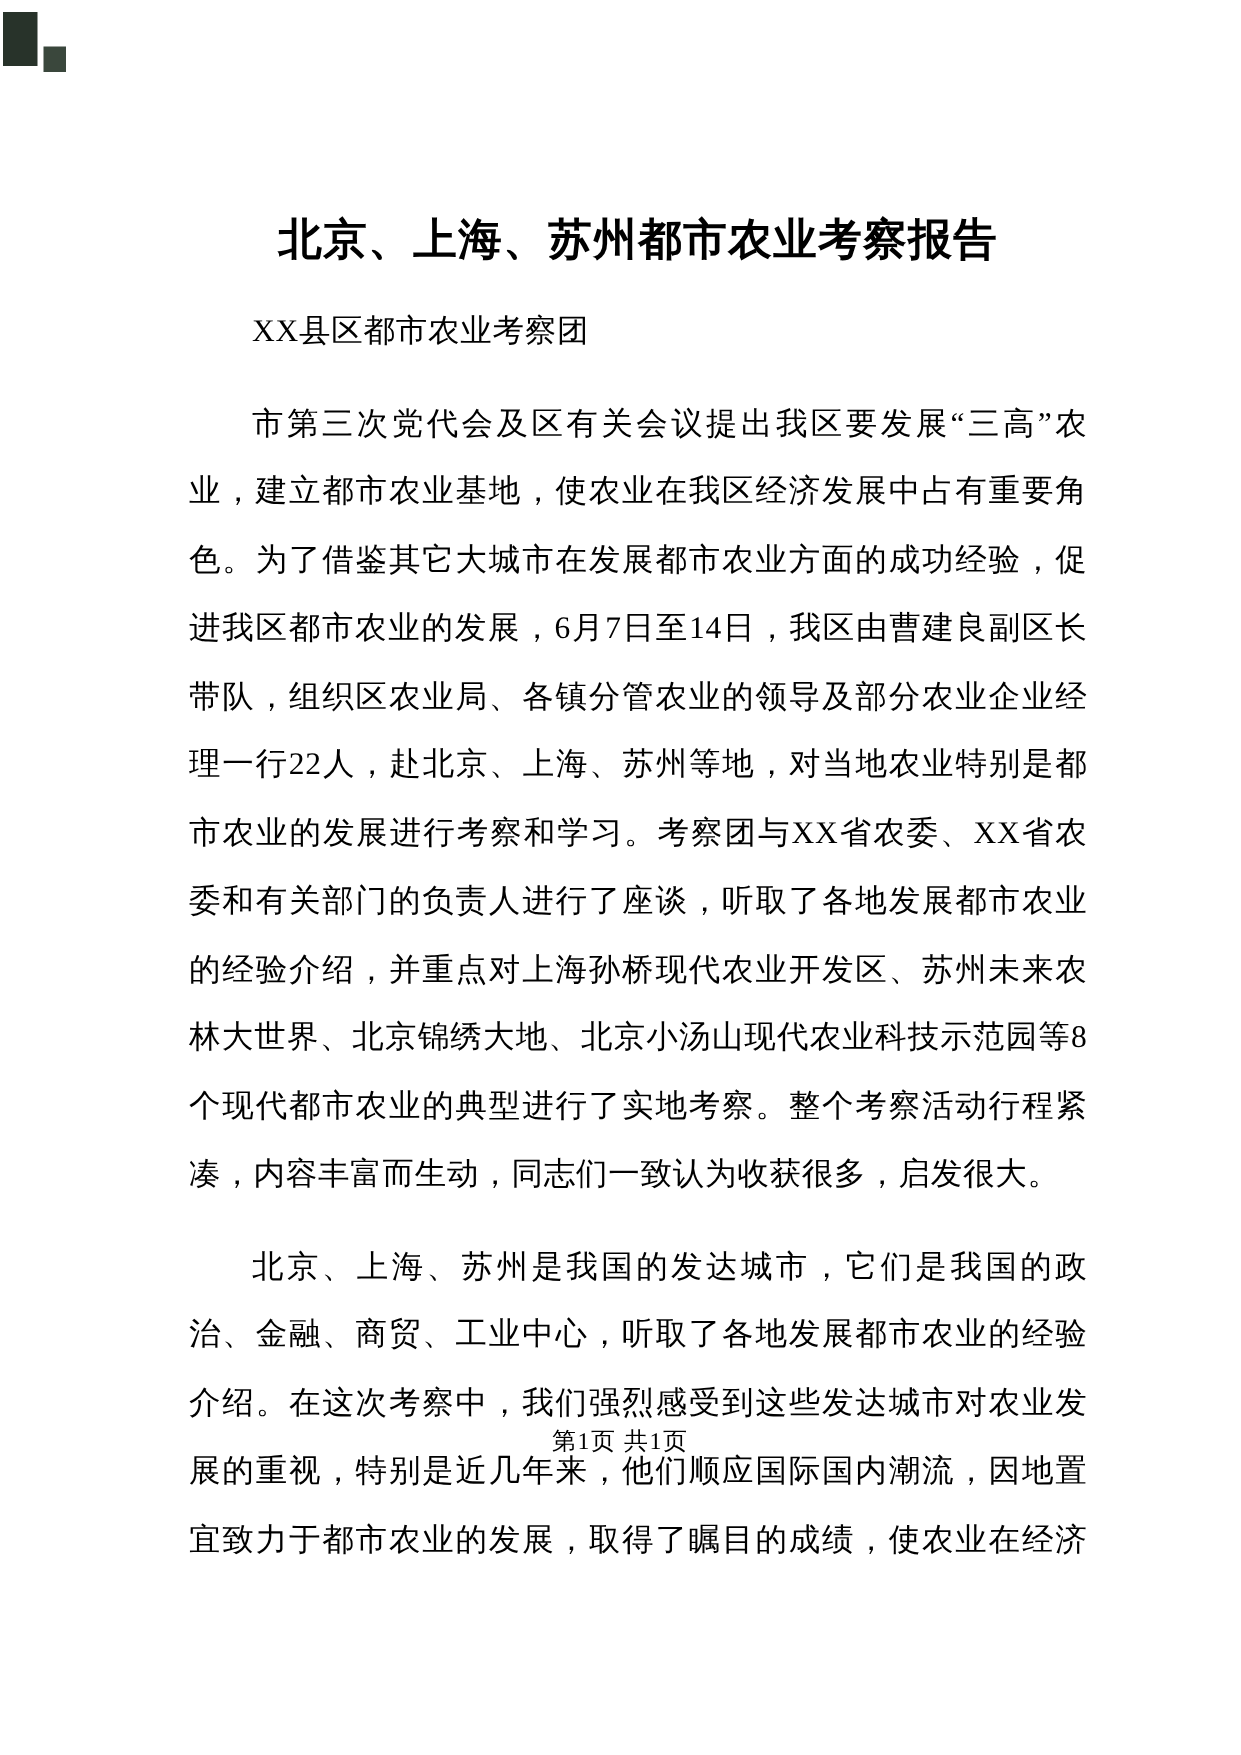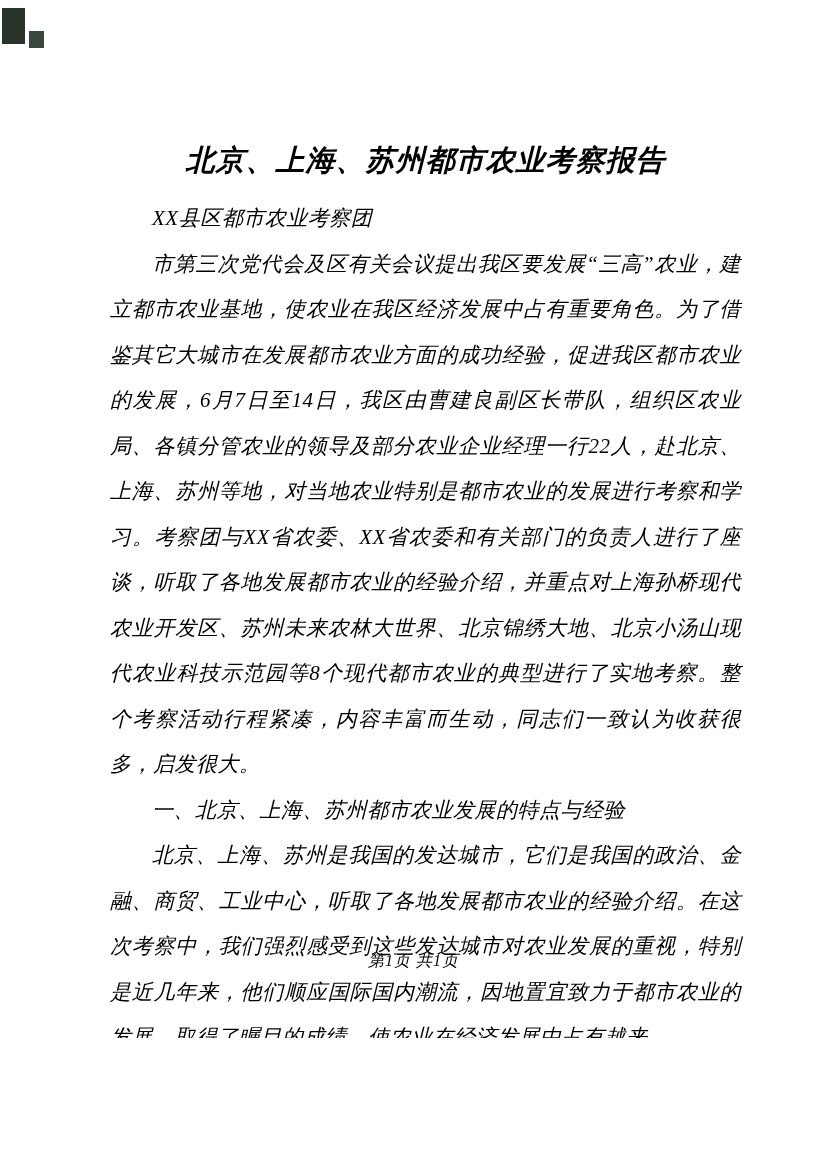--- a/index.html
+++ b/index.html
@@ -8,21 +8,20 @@
     background: #ffffff;
   }
   .page {
     position: relative;
     width: 827px;
     height: 1038px;
     background: #ffffff;
     overflow: hidden;
     font-family: "Liberation Serif", serif;
     color: #000000;
-    font-style: italic;
   }
   
   .artifact-1 {
     position: absolute;
     left: 2px;
     top: 8px;
     width: 23px;
     height: 36px;
     background: #28332a;
   }
@@ -42,21 +41,21 @@
   }
   .doc-title {
     text-align: center;
     font-size: 29px;
     font-weight: bold;
     letter-spacing: 1px;
     margin: 0 0 14px 0;
     line-height: 44px;
   }
   .para {
-    margin: 0;
+    margin: 16px;
     font-size: 21px;
     line-height: 45.5px;
     text-align: justify;
     text-indent: 2em;
     letter-spacing: 0.5px;
   }
   .footer {
     position: absolute;
     left: 0;
     right: 0;
@@ -75,20 +74,19 @@
   <div class="artifact-2"></div>
 
   <div class="content">
     <h1 class="doc-title">北京、上海、苏州都市农业考察报告</h1>
 
     <p class="para">XX县区都市农业考察团</p>
 
 
     <p class="para">市第三次党代会及区有关会议提出我区要发展“三高”农业，建立都市农业基地，使农业在我区经济发展中占有重要角色。为了借鉴其它大城市在发展都市农业方面的成功经验，促进我区都市农业的发展，6月7日至14日，我区由曹建良副区长带队，组织区农业局、各镇分管农业的领导及部分农业企业经理一行22人，赴北京、上海、苏州等地，对当地农业特别是都市农业的发展进行考察和学习。考察团与XX省农委、XX省农委和有关部门的负责人进行了座谈，听取了各地发展都市农业的经验介绍，并重点对上海孙桥现代农业开发区、苏州未来农林大世界、北京锦绣大地、北京小汤山现代农业科技示范园等8个现代都市农业的典型进行了实地考察。整个考察活动行程紧凑，内容丰富而生动，同志们一致认为收获很多，启发很大。</p>
 
-    <p class="para">一、北京、上海、苏州都市农业发展的特点与经验</p>
 
     <p class="para">北京、上海、苏州是我国的发达城市，它们是我国的政治、金融、商贸、工业中心，听取了各地发展都市农业的经验介绍。在这次考察中，我们强烈感受到这些发达城市对农业发展的重视，特别是近几年来，他们顺应国际国内潮流，因地置宜致力于都市农业的发展，取得了瞩目的成绩，使农业在经济发展中占有越来</p>
   </div>
 
   <div class="footer">第1页  共1页</div>
 
 </div>
 
 </body></html>

